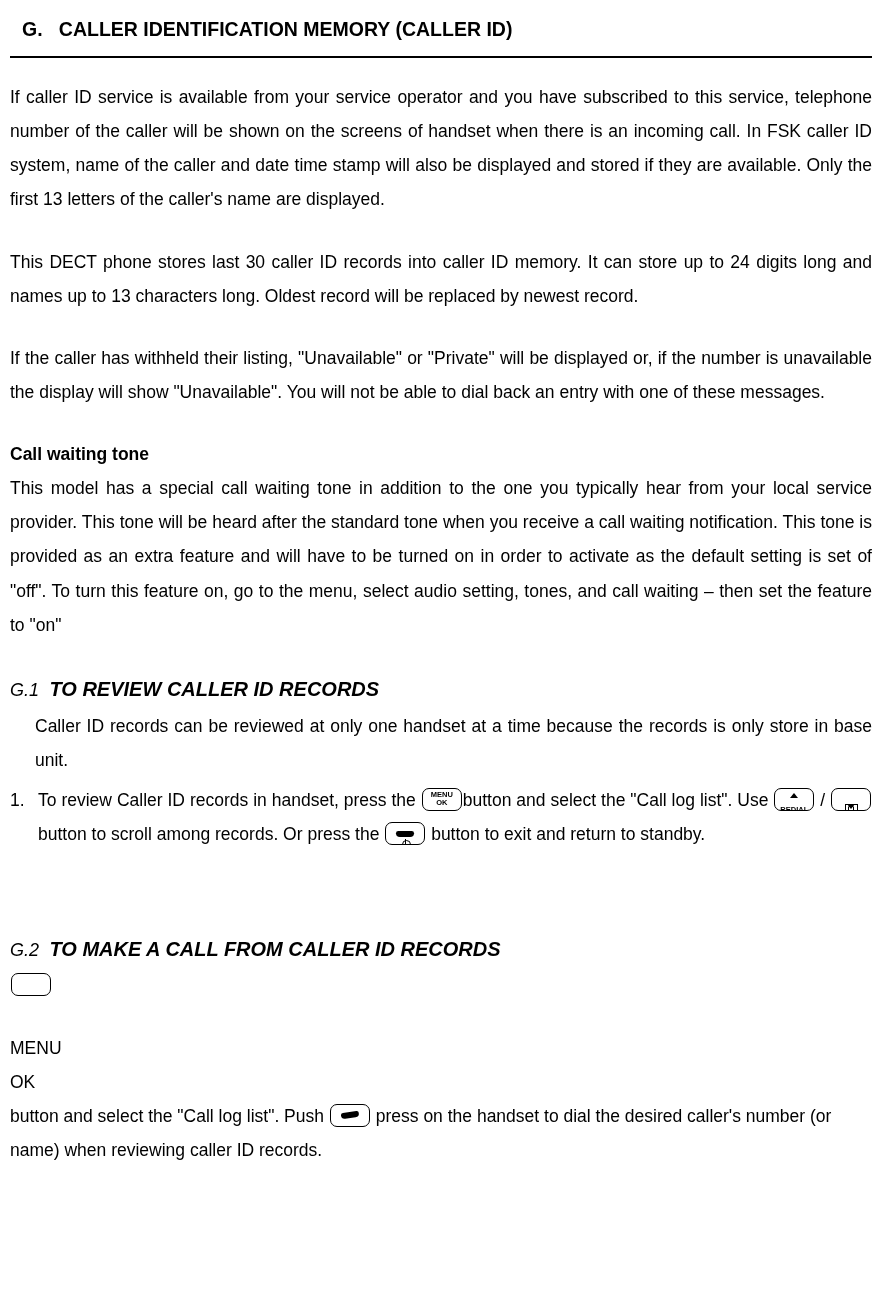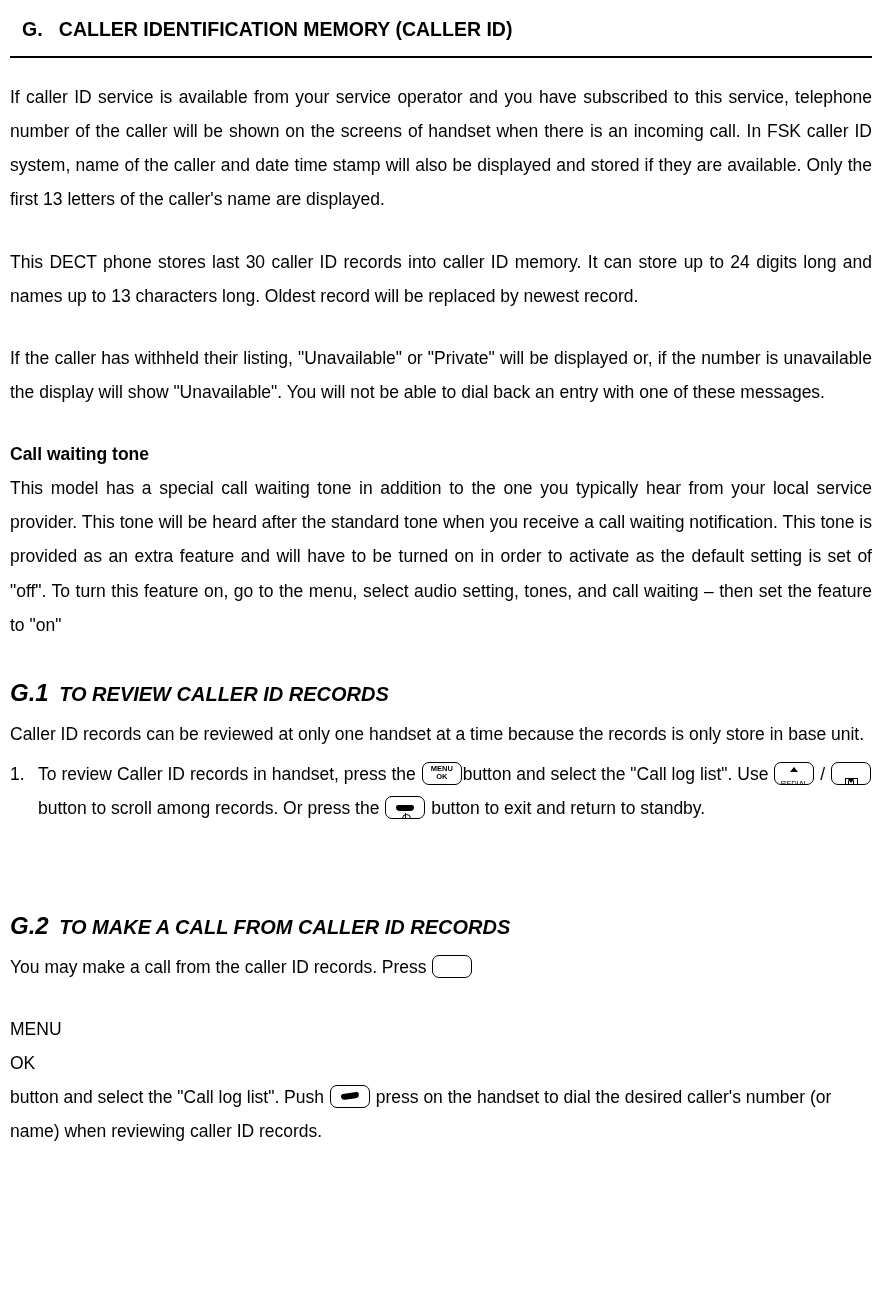--- a/index.html
+++ b/index.html
@@ -21,23 +21,23 @@
     border-top: 2.5px solid #000;
     margin: 0 0 22px 0;
   }
   p {
     margin: 0 0 28px 0;
     text-align: justify;
   }
   p.nogap { margin-bottom: 0; }
   .bold { font-weight: bold; }
   .sub-title {
-    font-weight: bold;
+    font-weight: normal;
     font-style: italic;
-    font-size: 24px;
+    font-size: 18px;
     margin: 0;
     display: inline;
   }
   .sub-rest {
     font-weight: bold;
     font-style: italic;
     font-size: 20px;
   }
   .list {
     margin: 0;
@@ -73,21 +73,21 @@
   }
   .menu-ok {
     font-size: 7.5px;
     line-height: 9px;
     padding-top: 2px;
     font-weight: bold;
   }
   .menu-ok div { line-height: 8px; white-space: nowrap;}
   .redial {
     font-size: 7.5px;
-    font-weight: normal;
+    font-weight: bold;
   }
   .redial .tri-up {
     display: inline-block;
     width: 0; height: 0;
     border-left: 4px solid transparent;
     border-right: 4px solid transparent;
     border-bottom: 5px solid #000;
     position: relative; top: -3px;
   }
   .down .tri-dn {
@@ -143,35 +143,35 @@
 <p>This DECT phone stores last 30 caller ID records into caller ID memory. It can store up to 24 digits long and names up to 13 characters long. Oldest record will be replaced by newest record.</p>
 <p>If the caller has withheld their listing, "Unavailable" or "Private" will be displayed or, if the number is unavailable the display will show "Unavailable". You will not be able to dial back an entry with one of these messages.</p>
 
 <p class="nogap"><span class="bold">Call waiting tone</span></p>
 <p>This model has a special call waiting tone in addition to the one you typically hear from your local service provider. This tone will be heard after the standard tone when you receive a call waiting notification. This tone is provided as an extra feature and will have to be turned on in order to activate as the default setting is set of "off". To turn this feature on, go to the menu, select audio setting, tones, and call waiting – then set the feature to "on"</p>
 
 <p class="nogap">
   <span class="sub-title">G.1</span>
   <span class="sub-rest">&nbsp;<span>TO REVIEW CALLER ID RECORDS</span></span>
 </p>
-<p style="margin-bottom:6px;">Caller ID records can be reviewed at only one handset at a time because the records is only store in base unit.</p>
+<p style="margin-bottom:6px;margin-left:25px;">Caller ID records can be reviewed at only one handset at a time because the records is only store in base unit.</p>
 
 <div class="list">
   <div class="li">
     <div class="num">1.</div>
     <div class="txt">
       <span>To review Caller ID records in handset, press the </span><span class="iconbtn menu-ok"><div>MENU</div><div>OK</div></span><span>button and select the "Call log list". Use </span><span class="iconbtn redial"><span class="tri-up"></span><br><span style="position:relative;top:-9px;">REDIAL</span></span><span> / </span><span class="iconbtn down"><span class="tri-dn"></span><br><span class="phonebook" style="position:relative;top:-8px;"></span></span><span> button to scroll among records. Or press the </span><span class="iconbtn hang"><span class="handset"></span><br><span class="pwr" style="position:relative;top:-10px;"></span></span><span> button to exit and return to standby.</span>
     </div>
   </div>
 </div>
 
 <br><br>
 
 <p class="nogap">
   <span class="sub-title">G.2</span>
   <span class="sub-rest">&nbsp;<span>TO MAKE A CALL FROM CALLER ID RECORDS</span></span>
 </p>
 <p>
-  <span>You may make a call from the caller ID records. Press </span><span class="iconbtn menu-ok"></span></p><div>MENU</div><div>OK</div><span> button and select the "Call log list". Push </span><span class="iconbtn talk"><span class="handset2"></span><br></span><span> press on the handset to </span><span>dial the desired caller's number (or name) when reviewing caller ID records.</span>
+  <span class="iconbtn menu-ok"></span></p><div>MENU</div><div>OK</div><span> button and select the "Call log list". Push </span><span class="iconbtn talk"><span class="handset2"></span><br></span><span> press on the handset to </span><span>dial the desired caller's number (or name) when reviewing caller ID records.</span>
 <p></p>
 
 
 
 
 </body></html>

